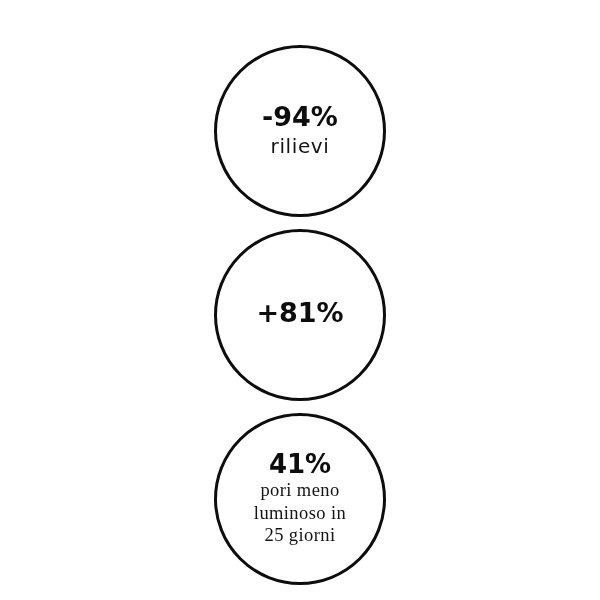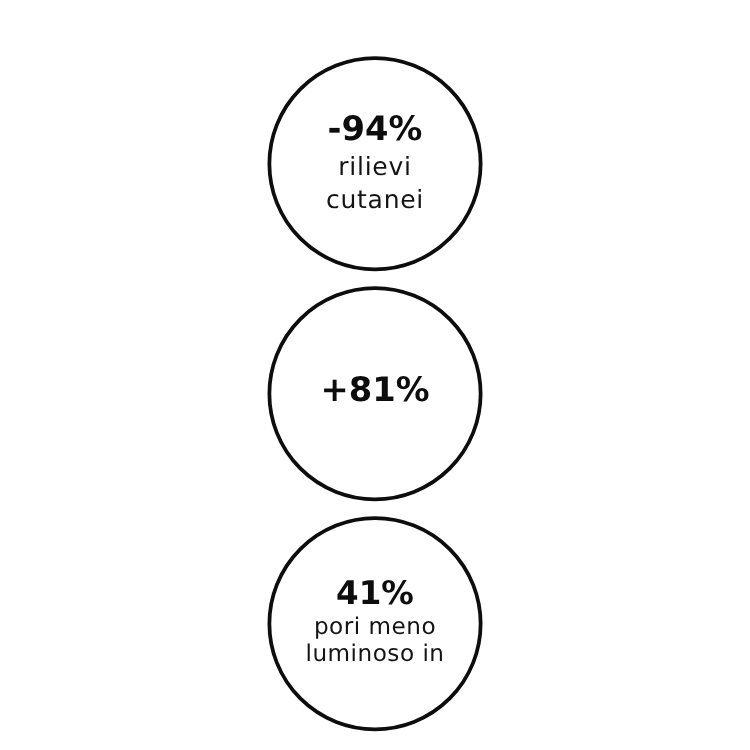--- a/index.html
+++ b/index.html
@@ -80,42 +80,43 @@
 
   
   .stat-circle.compact .stat-value {
     font-size: 26px;
     margin-bottom: 1px;
   }
   .stat-circle.compact .stat-line {
     font-size: 18.5px;
     line-height: 1.22;
     letter-spacing: 0.4px;
+    font-family: Liberation Serif, serif;
   }
 </style>
 </head>
 <body>
 
 <div class="infographic">
   <div class="stats-row">
 
     <div class="stat-circle">
       <div class="stat-value">-94%</div>
       <div class="stat-lines">
         <div class="stat-line">rilievi</div>
-        <div class="stat-line">cutanei</div>
       </div>
     </div>
 
     <div class="stat-circle">
       <div class="stat-value">+81%</div>
     </div>
 
     <div class="stat-circle compact">
       <div class="stat-value">41%</div>
       <div class="stat-lines">
         <div class="stat-line">pori meno</div>
         <div class="stat-line">luminoso in</div>
+        <div class="stat-line">25 giorni</div>
       </div>
     </div>
 
   </div>
 </div>
 
 </body></html>

